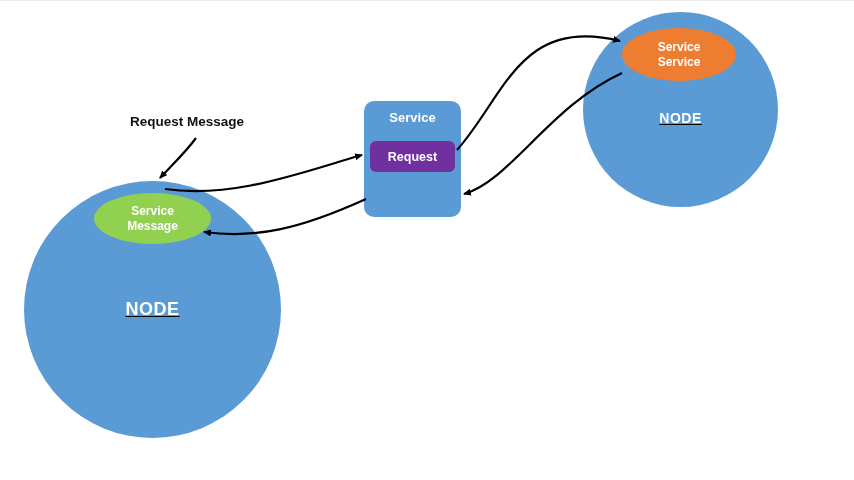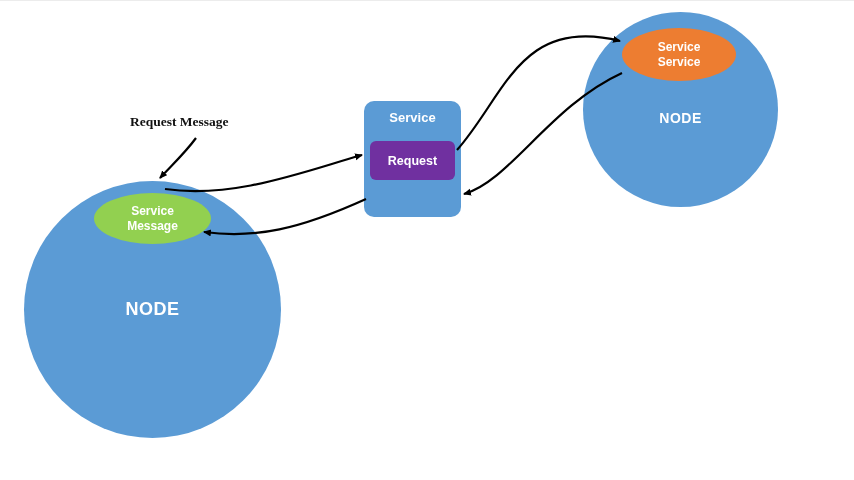--- a/index.html
+++ b/index.html
@@ -17,20 +17,21 @@
       border-top: 1px solid #ececec;
       box-sizing: border-box;
     }
     .circle {
       position: absolute;
       background: #5b9bd5;
       border-radius: 50%;
       display: flex;
       align-items: center;
       justify-content: center;
+      text-decoration: underline;
     }
     .node-left  { left: 24px;  top: 180px; width: 257px; height: 257px; }
     .node-right { left: 583px; top: 11px;  width: 195px; height: 195px; }
     .node-label {
       color: #ffffff;
       font-weight: bold;
       letter-spacing: 0.5px;
     }
     .node-left  .node-label { font-size: 18px; }
     .node-right .node-label { font-size: 14px; margin-top: 16px; }
@@ -65,41 +66,40 @@
       width: 100%;
       text-align: center;
       color: #ffffff;
       font-weight: bold;
       font-size: 13px;
     }
     .pill {
       position: absolute;
       left: 6px;
       width: 85px;
-      height: 39px;
+      height: 31px;
       background: #7030a0;
       border-radius: 6px;
       display: flex;
       align-items: center;
       justify-content: center;
       color: #ffffff;
       font-weight: bold;
       font-size: 12.5px;
     }
     .pill-request  { top: 40px; }
     .pill-response { top: 80px; }
     .annotation {
       position: absolute;
       left: 130px;
       top: 113px;
       color: #111111;
       font-weight: bold;
       font-size: 13.5px;
       white-space: nowrap;
-      font-family: Liberation Serif, serif;
     }
     .overlay {
       position: absolute;
       left: 0;
       top: 0;
       pointer-events: none;
     }
     .arrow {
       fill: none;
       stroke: #000000;

